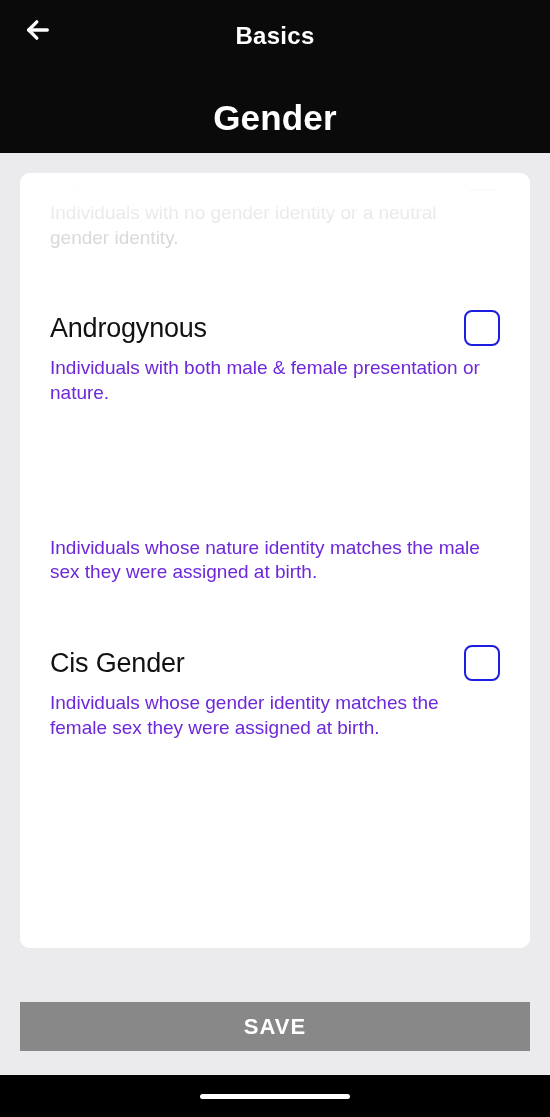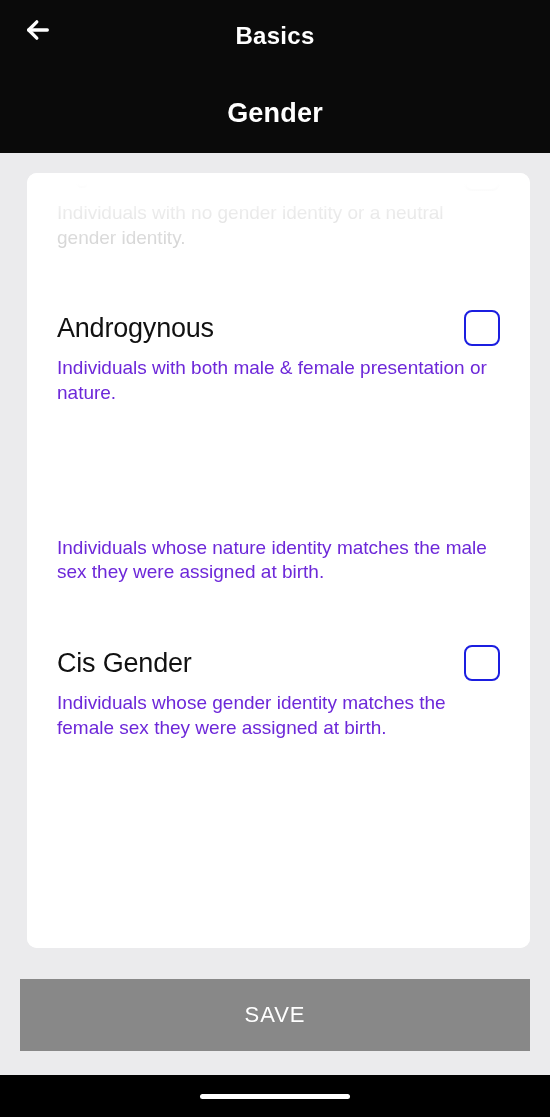--- a/index.html
+++ b/index.html
@@ -12,24 +12,24 @@
     }
     .back-btn {
       position: absolute; left: 20px; top: 12px; width: 36px; height: 36px;
       display: flex; align-items: center; justify-content: center; cursor: pointer;
     }
     .back-btn svg { width: 28px; height: 28px; stroke: #fff; stroke-width: 2.8; fill: none; stroke-linecap: round; stroke-linejoin: round; }
     .header-top {
       text-align: center; font-weight: 700; font-size: 24px; padding-top: 22px; letter-spacing: 0.3px;
     }
     .header-title {
-      text-align: center; font-weight: 700; font-size: 27px; margin-top: 48px; letter-spacing: 0.2px;
+      text-align: center; font-weight: 700; font-size: 35px; margin-top: 48px; letter-spacing: 0.2px;
     }
 
-    .content-area { flex: 1; padding: 20px 20px 0 27px; position: relative; overflow: hidden; }
+    .content-area { flex: 1; padding: 20px 20px 0 20px; position: relative; overflow: hidden; }
     .card {
       background: #fff; border-radius: 10px; height: 775px; overflow: hidden; position: relative;
     }
     .list-inner { padding: 0 30px; }
 
     .item { padding-top: 40px; padding-bottom: 20px; position: relative; }
     .item:first-child { padding-top: 0; margin-top: -18px; }
     .item-row { display: flex; align-items: center; justify-content: space-between; }
     .item-title { font-size: 27px; font-weight: 500; color: #111; letter-spacing: -0.2px; }
     .item-desc { font-size: 19px; color: #6d28d9; margin-top: 10px; line-height: 1.3; }
@@ -49,22 +49,22 @@
       pointer-events: none;
     }
     .fade-bottom {
       position: absolute; bottom: 0; left: 0; right: 0; height: 105px;
       background: linear-gradient(to top, #fff 12%, rgba(255,255,255,0));
       pointer-events: none;
     }
 
     .save-bar { padding: 14px 20px 24px 20px; }
     .save-btn {
-      width: 100%; height: 72px; background: #888888; color: #fff;
-      border: none; font-size: 22px; font-weight: 400; letter-spacing: 1px;
+      width: 100%; height: 49px; background: #888888; color: #fff;
+      border: none; font-size: 22px; font-weight: 700; letter-spacing: 1px;
       display: flex; align-items: center; justify-content: center; cursor: pointer;
     }
 
     .bottom-bar {
       background: #000; height: 42px; display: flex; align-items: center; justify-content: center;
     }
     .home-indicator { width: 150px; height: 5px; background: #fff; border-radius: 3px; }
   </style>
 </head>
 <body>

